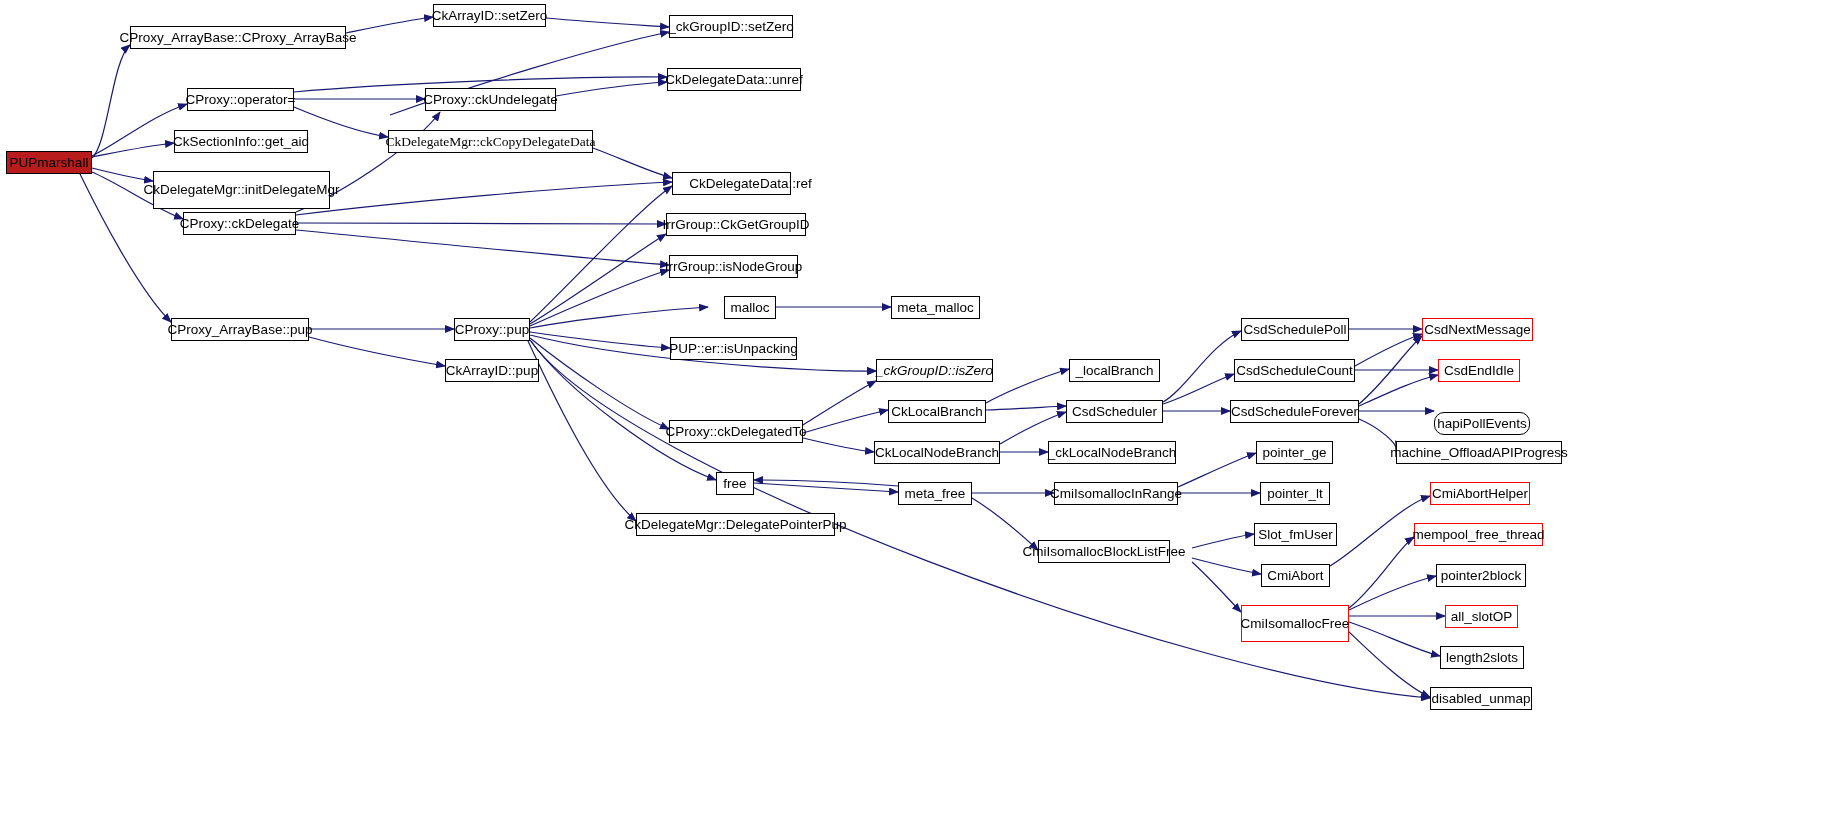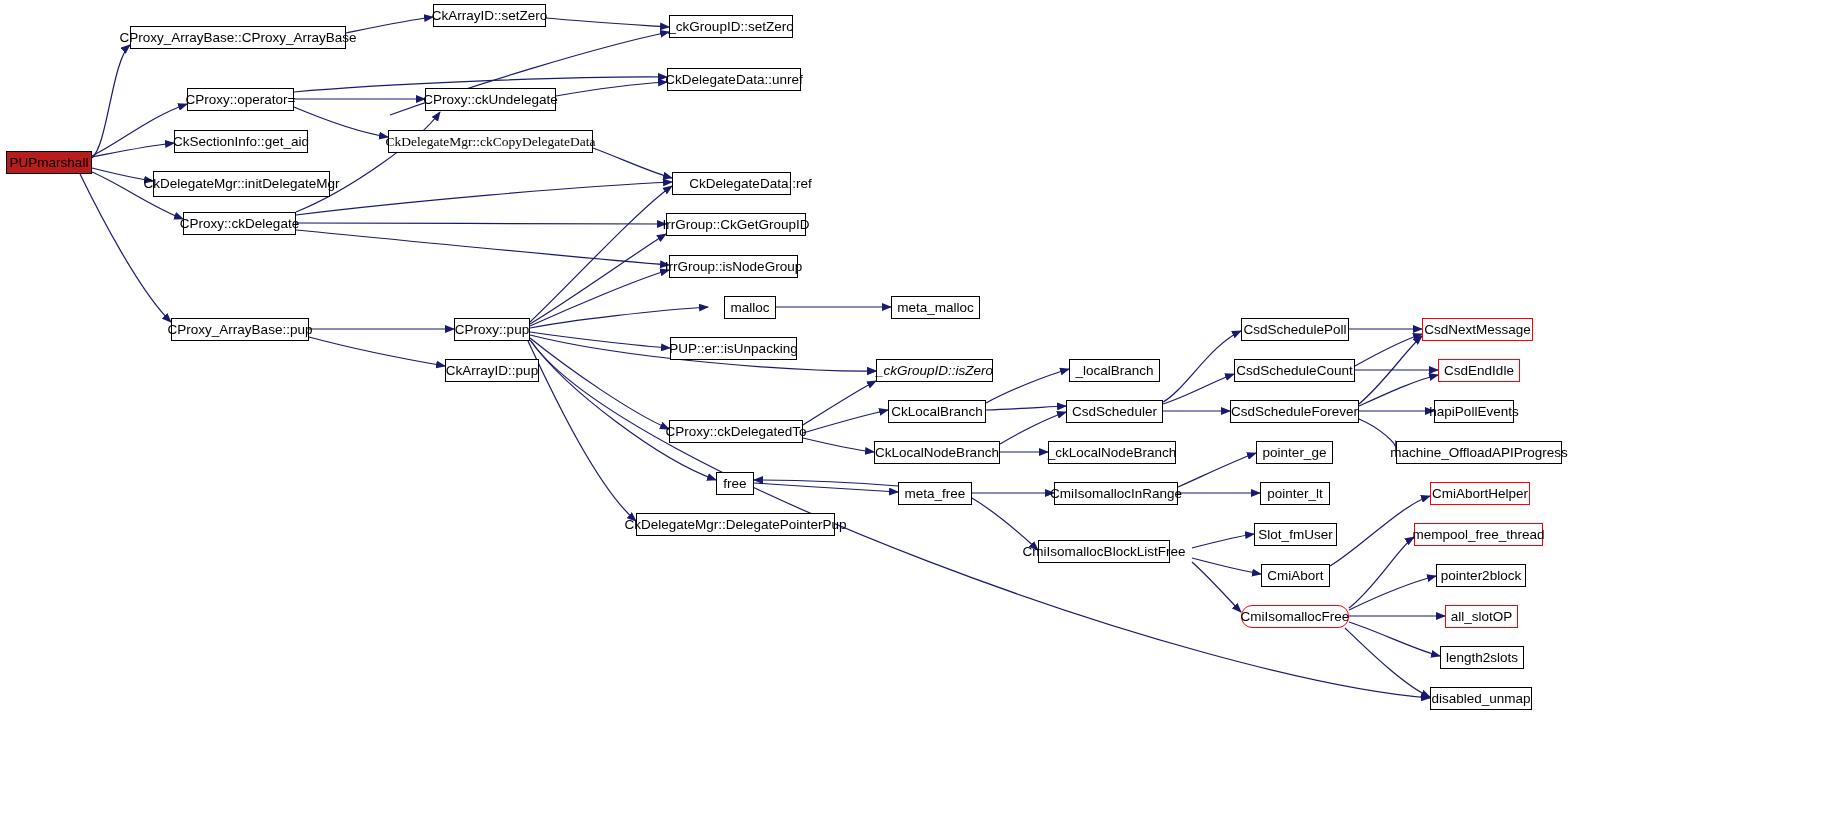--- a/index.html
+++ b/index.html
@@ -93,55 +93,55 @@
   <div id="node-layer">
       <div class="node root" style="left: 6px; top: 151px; width: 86px; height: 23px;">PUPmarshall</div>
       <div class="node" style="left: 130px; top: 26px; width: 216px; height: 23px;">CProxy_ArrayBase::CProxy_ArrayBase</div>
       <div class="node" style="left: 433px; top: 4px; width: 113px; height: 23px;">CkArrayID::setZero</div>
       <div class="node" style="left: 669px; top: 15px; width: 124px; height: 23px;">_ckGroupID::setZero</div>
       <div class="node" style="left: 187px; top: 88px; width: 107px; height: 23px;">CProxy::operator=</div>
       <div class="node" style="left: 667px; top: 68px; width: 134px; height: 23px;">CkDelegateData::unref</div>
       <div class="node" style="left: 425px; top: 88px; width: 131px; height: 23px;">CProxy::ckUndelegate</div>
       <div class="node" style="left: 174px; top: 130px; width: 134px; height: 23px;">CkSectionInfo::get_aid</div>
       <div class="node" style="left: 388px; top: 130px; width: 205px; height: 23px; font-family: Liberation Serif, serif;">CkDelegateMgr::ckCopyDelegateData</div>
-      <div class="node" style="left: 153px; top: 171px; width: 177px; height: 26px;">CkDelegateMgr::initDelegateMgr</div>
+      <div class="node" style="left: 153px; top: 171px; width: 177px; height: 38px;">CkDelegateMgr::initDelegateMgr</div>
       <div class="node" style="left: 672px; top: 172px; width: 119px; height: 23px; padding-left: 38px;">CkDelegateData::ref</div>
       <div class="node" style="left: 183px; top: 212px; width: 113px; height: 23px;">CProxy::ckDelegate</div>
       <div class="node" style="left: 666px; top: 213px; width: 140px; height: 23px;">IrrGroup::CkGetGroupID</div>
       <div class="node" style="left: 669px; top: 255px; width: 129px; height: 23px;">IrrGroup::isNodeGroup</div>
       <div class="node" style="left: 724px; top: 296px; width: 52px; height: 23px;">malloc</div>
       <div class="node" style="left: 891px; top: 296px; width: 89px; height: 23px;">meta_malloc</div>
       <div class="node" style="left: 171px; top: 318px; width: 138px; height: 23px;">CProxy_ArrayBase::pup</div>
       <div class="node" style="left: 454px; top: 318px; width: 76px; height: 23px;">CProxy::pup</div>
       <div class="node" style="left: 670px; top: 337px; width: 127px; height: 23px;">PUP::er::isUnpacking</div>
       <div class="node" style="left: 876px; top: 359px; width: 117px; height: 23px; font-style: italic;">_ckGroupID::isZero</div>
       <div class="node" style="left: 1069px; top: 359px; width: 91px; height: 23px;">_localBranch</div>
       <div class="node" style="left: 1241px; top: 318px; width: 108px; height: 23px;">CsdSchedulePoll</div>
       <div class="node red" style="left: 1422px; top: 318px; width: 111px; height: 23px;">CsdNextMessage</div>
       <div class="node" style="left: 1234px; top: 359px; width: 121px; height: 23px;">CsdScheduleCount</div>
       <div class="node red" style="left: 1438px; top: 359px; width: 82px; height: 23px;">CsdEndIdle</div>
       <div class="node" style="left: 445px; top: 359px; width: 94px; height: 23px;">CkArrayID::pup</div>
       <div class="node" style="left: 888px; top: 400px; width: 98px; height: 23px;">CkLocalBranch</div>
       <div class="node" style="left: 1066px; top: 400px; width: 97px; height: 23px;">CsdScheduler</div>
       <div class="node" style="left: 1230px; top: 400px; width: 129px; height: 23px;">CsdScheduleForever</div>
-      <div class="node" style="left: 1434px; top: 400px; width: 80px; height: 23px;">hapiPollEvents</div>
+      <div class="node" style="left: 1434px; top: 412px; width: 96px; height: 23px; border-radius: 10px;">hapiPollEvents</div>
       <div class="node" style="left: 669px; top: 420px; width: 134px; height: 23px;">CProxy::ckDelegatedTo</div>
       <div class="node" style="left: 874px; top: 441px; width: 126px; height: 23px;">CkLocalNodeBranch</div>
       <div class="node" style="left: 1048px; top: 441px; width: 128px; height: 23px;">_ckLocalNodeBranch</div>
       <div class="node" style="left: 1256px; top: 441px; width: 77px; height: 23px;">pointer_ge</div>
       <div class="node" style="left: 1396px; top: 441px; width: 166px; height: 23px;">machine_OffloadAPIProgress</div>
       <div class="node" style="left: 716px; top: 472px; width: 38px; height: 23px;">free</div>
       <div class="node" style="left: 898px; top: 482px; width: 74px; height: 23px;">meta_free</div>
       <div class="node" style="left: 1054px; top: 482px; width: 124px; height: 23px;">CmiIsomallocInRange</div>
       <div class="node" style="left: 1260px; top: 482px; width: 70px; height: 23px;">pointer_lt</div>
       <div class="node red" style="left: 1430px; top: 482px; width: 100px; height: 23px;">CmiAbortHelper</div>
       <div class="node" style="left: 636px; top: 513px; width: 199px; height: 23px;">CkDelegateMgr::DelegatePointerPup</div>
       <div class="node" style="left: 1254px; top: 523px; width: 83px; height: 23px;">Slot_fmUser</div>
       <div class="node red" style="left: 1414px; top: 523px; width: 129px; height: 23px;">mempool_free_thread</div>
       <div class="node" style="left: 1038px; top: 540px; width: 132px; height: 23px;">CmiIsomallocBlockListFree</div>
       <div class="node" style="left: 1261px; top: 564px; width: 69px; height: 23px;">CmiAbort</div>
       <div class="node" style="left: 1436px; top: 564px; width: 90px; height: 23px;">pointer2block</div>
-      <div class="node red" style="left: 1241px; top: 605px; width: 108px; height: 23px; border-radius: 11px;">CmiIsomallocFree</div>
+      <div class="node red" style="left: 1241px; top: 605px; width: 108px; height: 37px;">CmiIsomallocFree</div>
       <div class="node red" style="left: 1445px; top: 605px; width: 73px; height: 23px;">all_slotOP</div>
       <div class="node" style="left: 1440px; top: 646px; width: 84px; height: 23px;">length2slots</div>
       <div class="node" style="left: 1430px; top: 687px; width: 102px; height: 23px;">disabled_unmap</div>
     </div>
 </div>
 
 </body></html>

